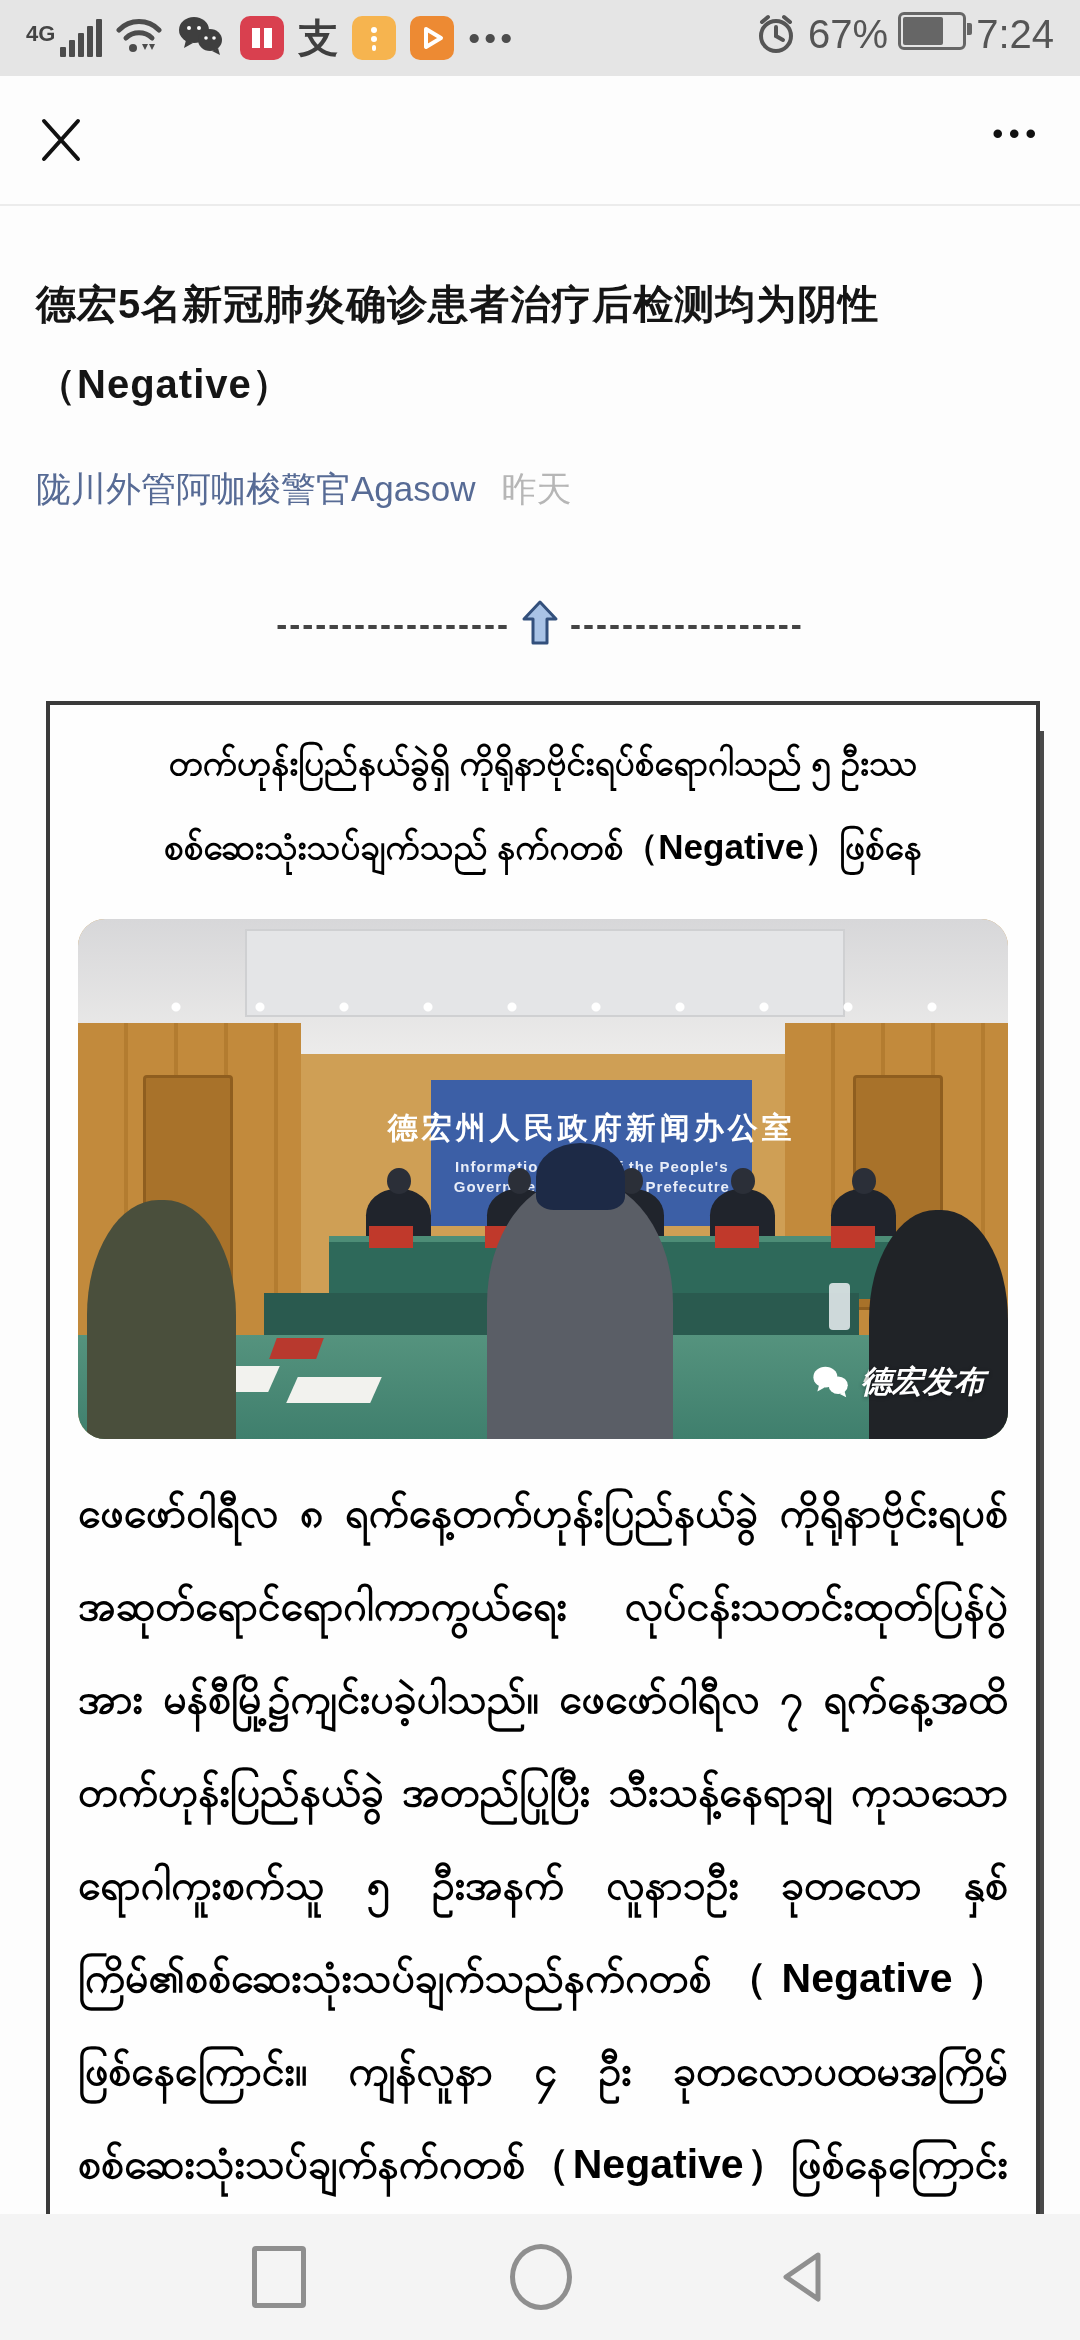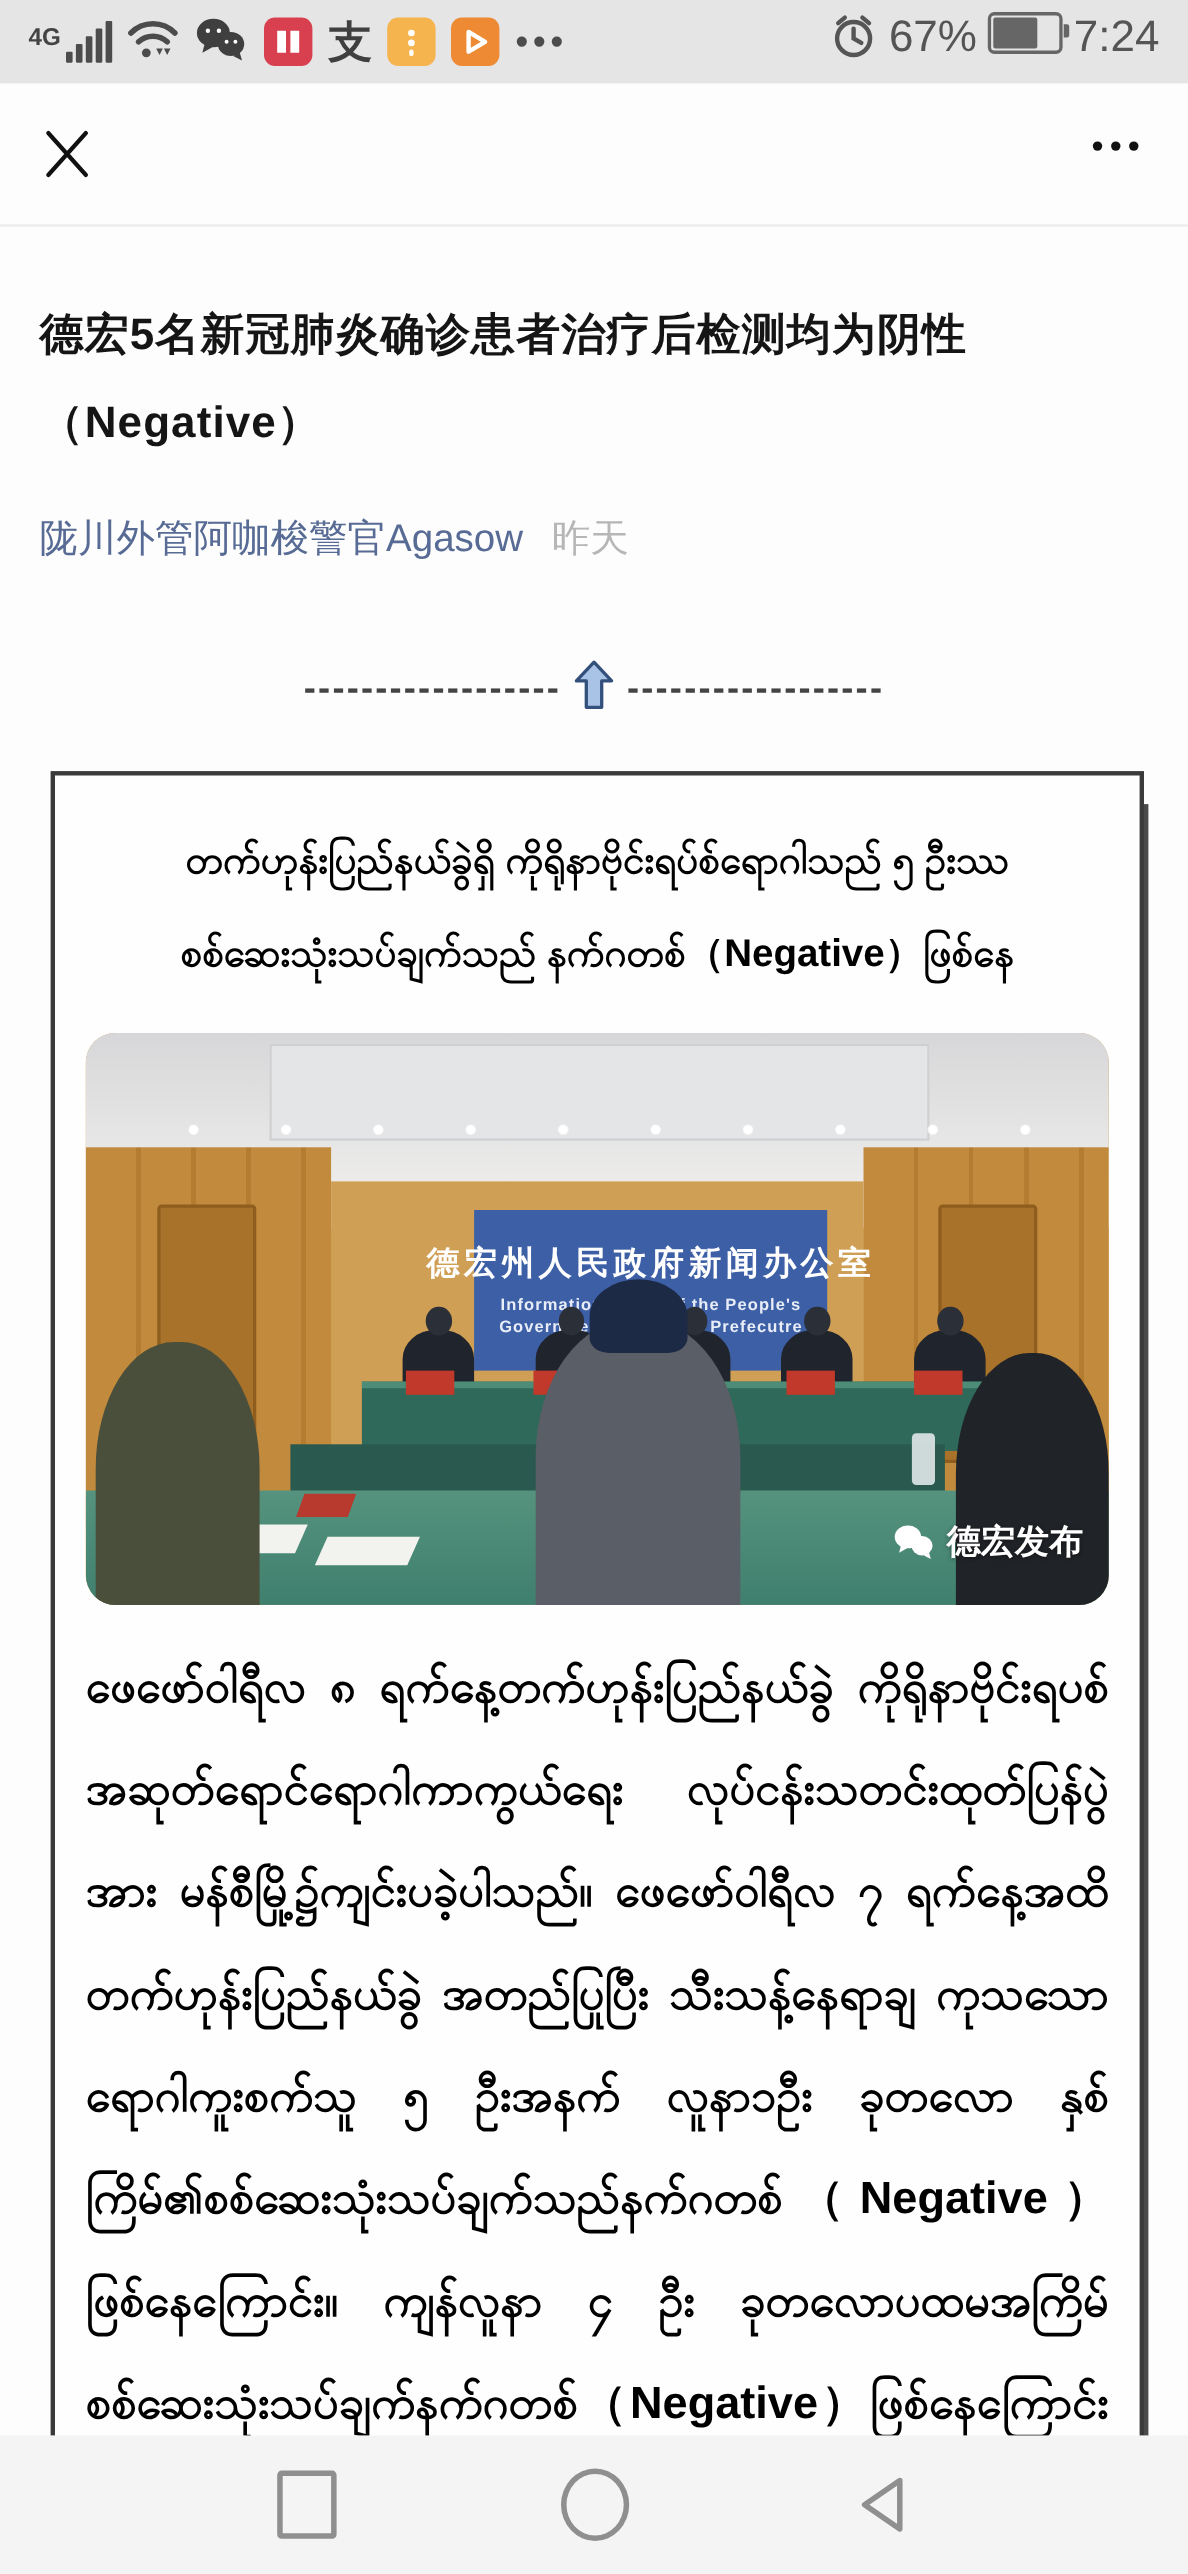--- a/index.html
+++ b/index.html
@@ -36,21 +36,21 @@
   .pubdate{color:#b6b6b6;}
 
   
   .banner{margin-top:88px;display:flex;align-items:center;justify-content:center;gap:10px;
           font-size:33px;color:#3d4757;white-space:nowrap;}
   .dashes{letter-spacing:2px;color:#444;font-weight:bold;}
   .uparrow svg{display:block;transform:translateY(-2px);}
 
   
   .contentbox{margin:52px 40px 0 46px;border:4px solid #3a3a3a;background:#fefefe;
-              box-shadow:16px 18px 0 -12px #4a4a4a;padding:36px 28px 0;box-sizing:border-box;position:relative;}
+              box-shadow:16px 18px 0 -12px #4a4a4a;padding:16px 28px 0;box-sizing:border-box;position:relative;}
   .mm-head{font-weight:bold;font-size:35px;line-height:84px;text-align:center;color:#000;}
   .mm-body{margin-top:28px;font-size:41px;line-height:93px;font-weight:600;color:#000;
            text-align:justify;word-break:break-word;}
 
   
   .photo{position:relative;width:100%;height:520px;margin-top:30px;overflow:hidden;background:#cfa057;border-radius:27px;}
   .ph{position:absolute;}
   .ph-ceiling{left:0;top:0;width:100%;height:34%;background:linear-gradient(#d7d7d9,#f3f2f0);}
   .ph-ceilpanel{left:18%;top:2%;width:64%;height:16%;background:#e4e5e7;border:2px solid #cfd0d2;}
   .ph-lights{left:6%;top:12%;width:88%;height:20%;
@@ -79,21 +79,21 @@
   .aud-l{left:1%;width:16%;height:46%;background:#4a4f3c;}
   .aud-c{left:44%;width:20%;height:50%;background:#5a5e66;}
   .aud-c::before{content:"";position:absolute;left:26%;top:-14%;width:48%;height:26%;
      background:#1d2a46;border-radius:50% 50% 20% 20%;}
   .aud-r{right:0;width:15%;height:44%;background:#202327;}
   .ph-paper{top:86%;width:9%;height:5%;background:#f2f2ee;transform:skewX(-24deg);}
   .pp1{left:12%;} .pp2{left:23%;top:88%;} .pp3{right:6%;top:84%;}
   .ph-redplate{left:21%;top:80.5%;width:5%;height:4%;background:#b8392e;transform:skewX(-20deg);}
   .ph-bottle{right:17%;top:70%;width:2.2%;height:9%;background:rgba(235,240,242,.85);border-radius:4px;}
   .ph-watermark{right:2.5%;bottom:7%;display:flex;align-items:center;gap:10px;color:#ffffff;
-     font-size:31px;text-shadow:0 1px 4px rgba(0,0,0,.45);font-weight:bold;}
+     font-size:31px;text-shadow:0 1px 4px rgba(0,0,0,.45);font-weight:bold;font-style:italic;}
 
   
   .bottomnav{position:absolute;left:0;bottom:0;width:100%;height:126px;background:#f4f4f4;
      display:flex;align-items:center;justify-content:space-around;padding:0 150px;box-sizing:border-box;z-index:50;}
   .bn-square{width:44px;height:52px;border:5px solid #8f8f8f;border-radius:4px;}
   .bn-circle{width:52px;height:56px;border:5px solid #8f8f8f;border-radius:50%;}
   .bn-tri svg{display:block;}
 </style>
 </head>
 <body>

